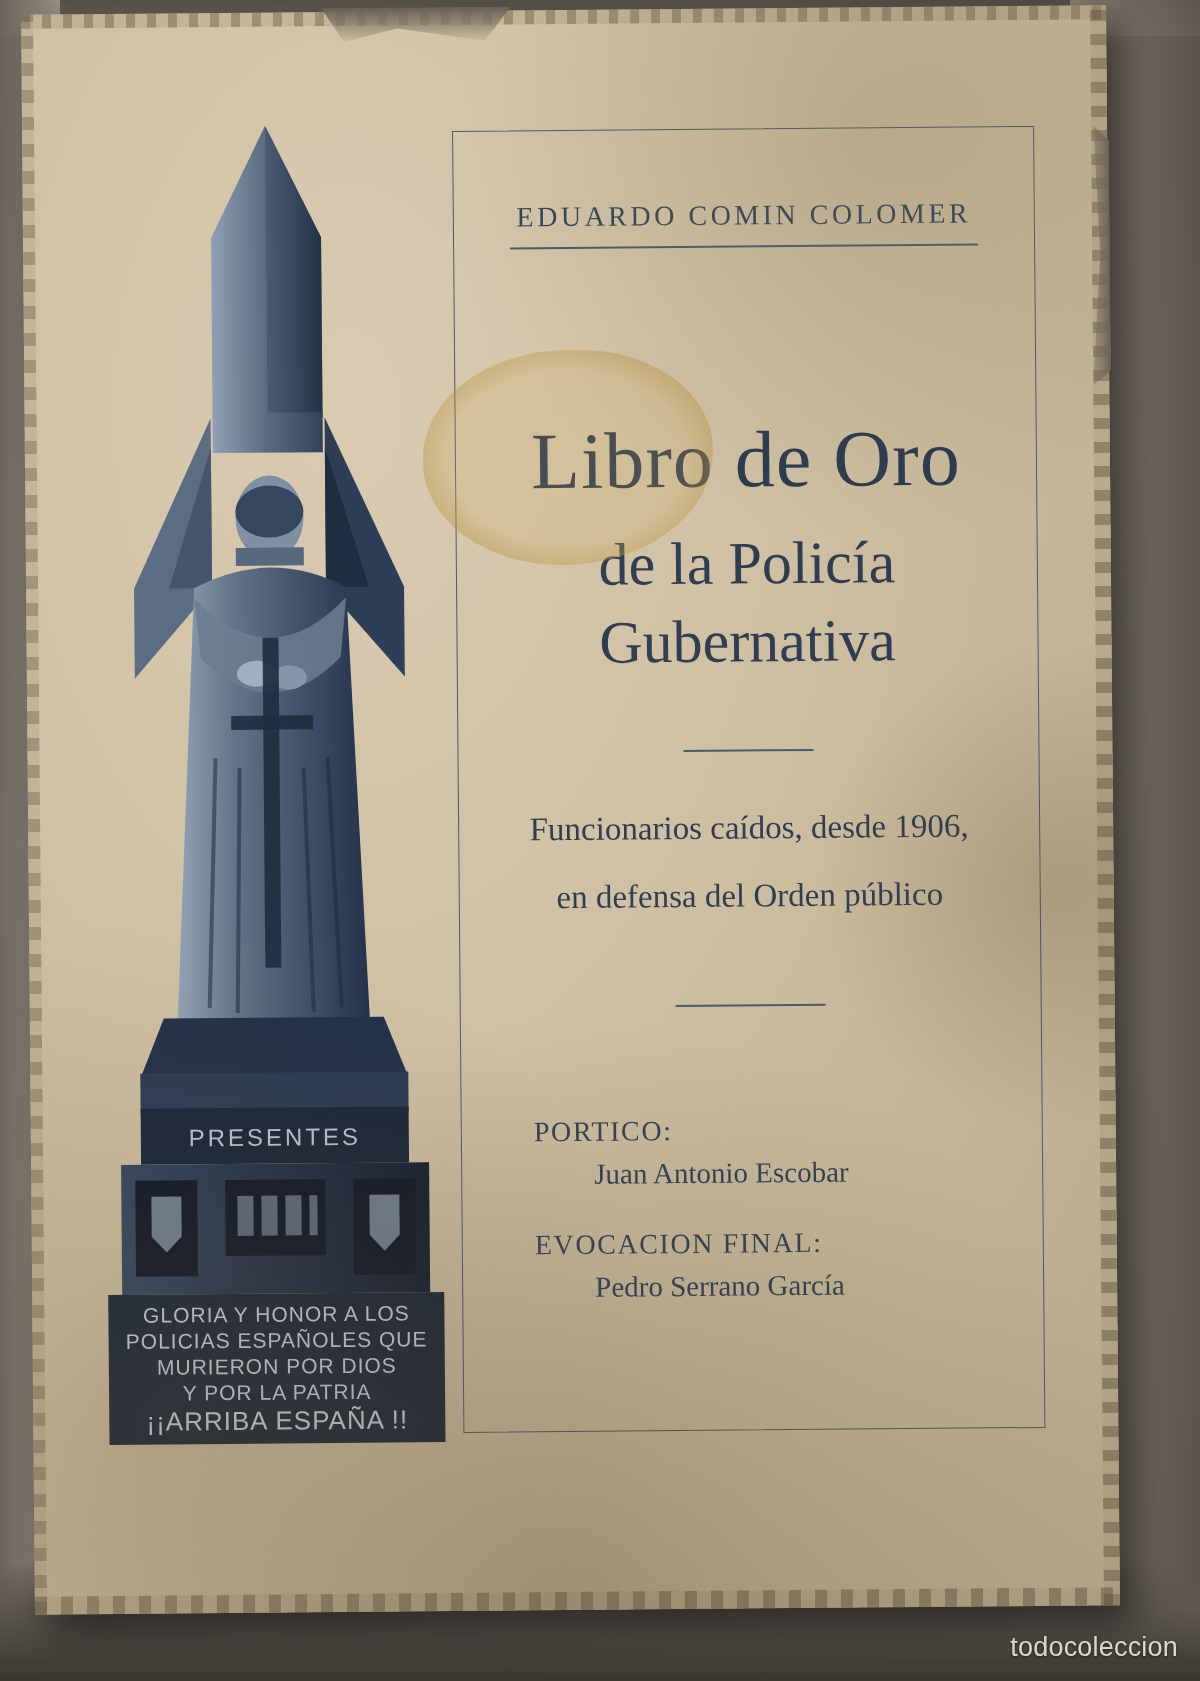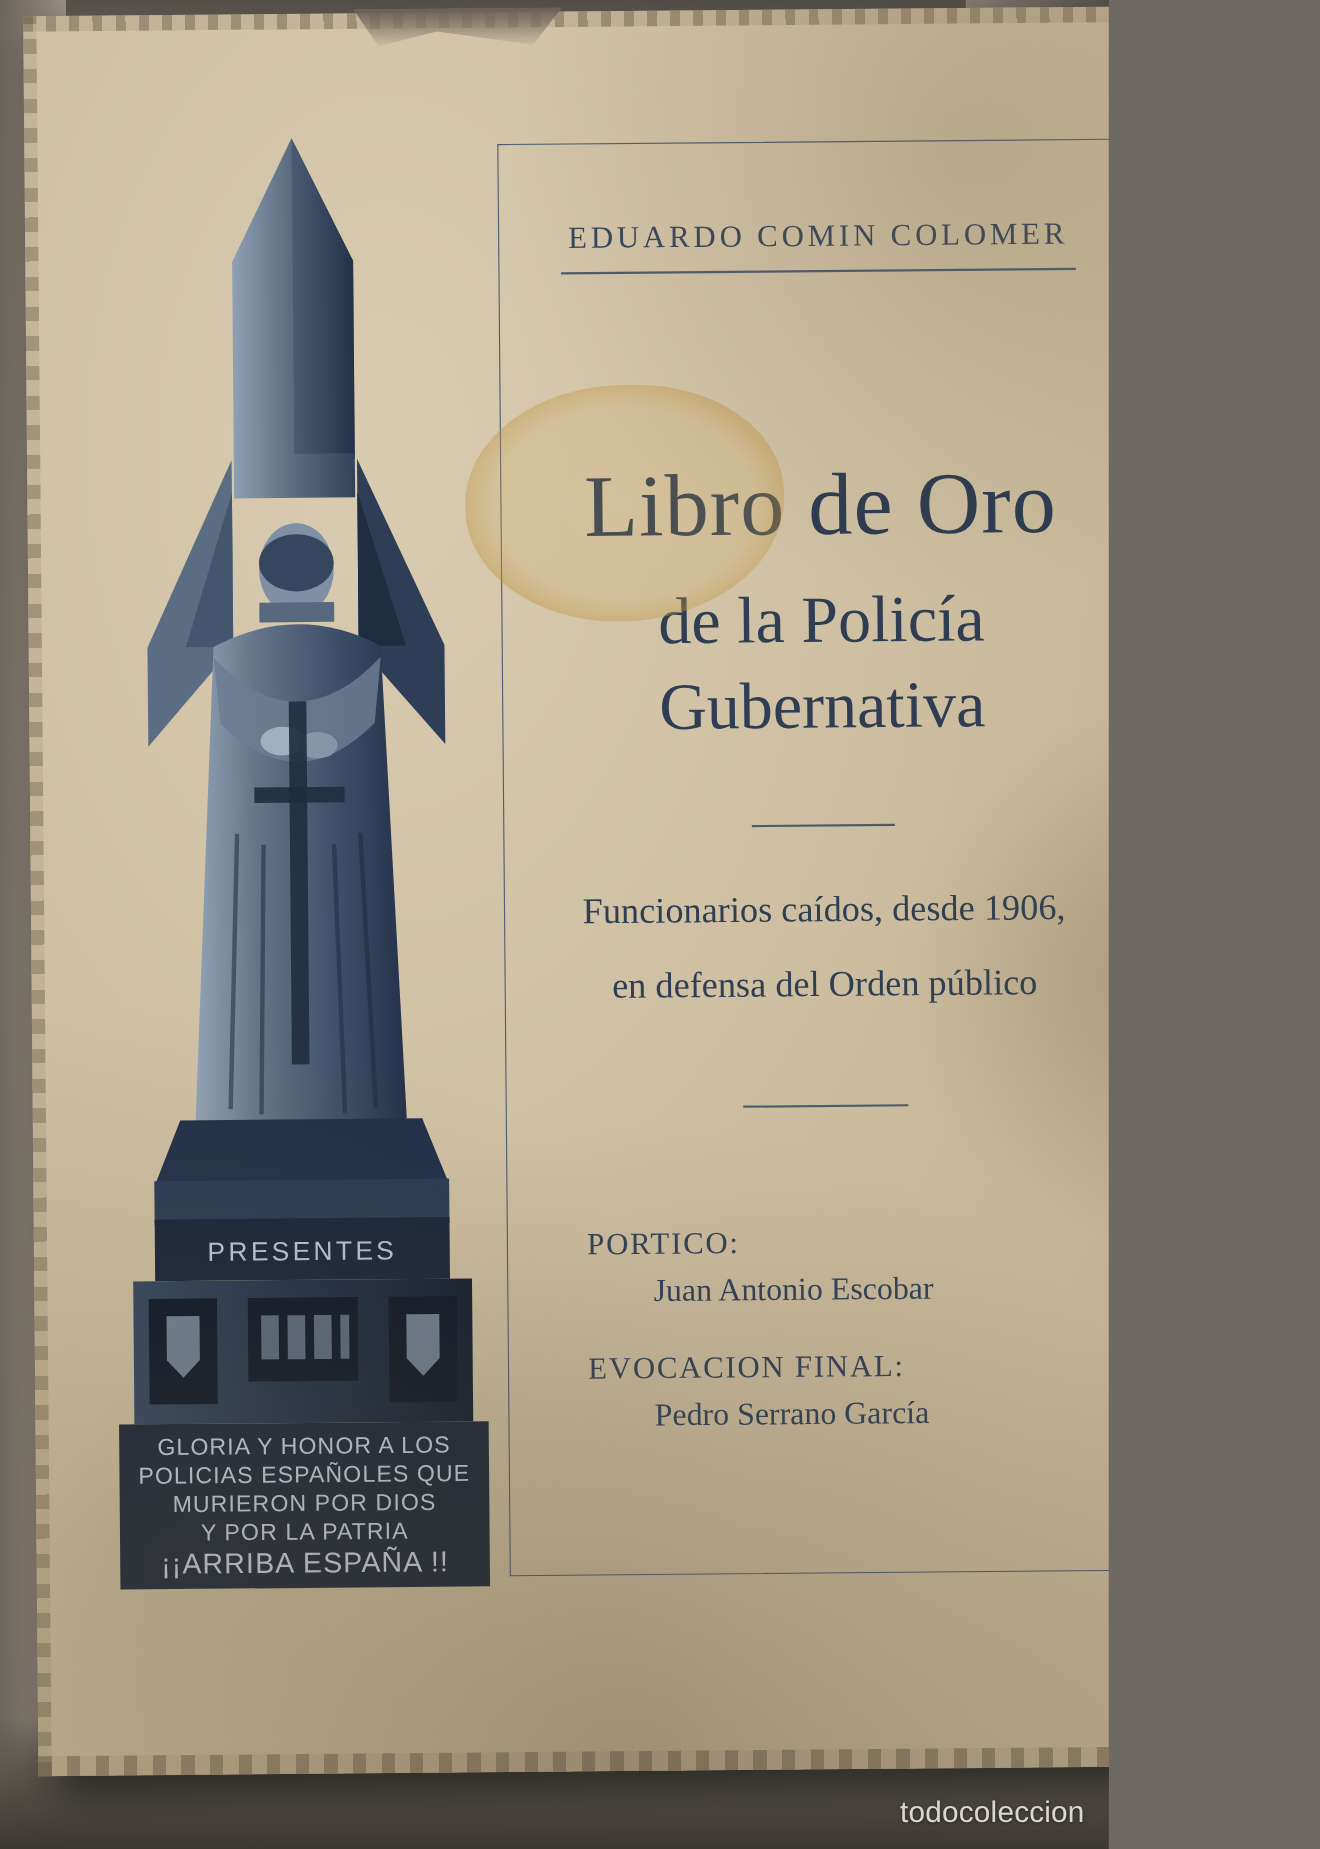--- a/index.html
+++ b/index.html
@@ -2,21 +2,21 @@
 <html><head>
 <meta charset="utf-8">
 <style>
   html, body {
     margin: 0;
     padding: 0;
     background: #6e6a63;
   }
   #page {
     position: relative;
-    width: 1008px;
+    width: 1200px;
     height: 1681px;
     overflow: hidden;
     font-family: "Liberation Serif", serif;
     background: #7d7973;
   }
   
   .photo-bg {
     position: absolute;
     inset: 0;
     background:

